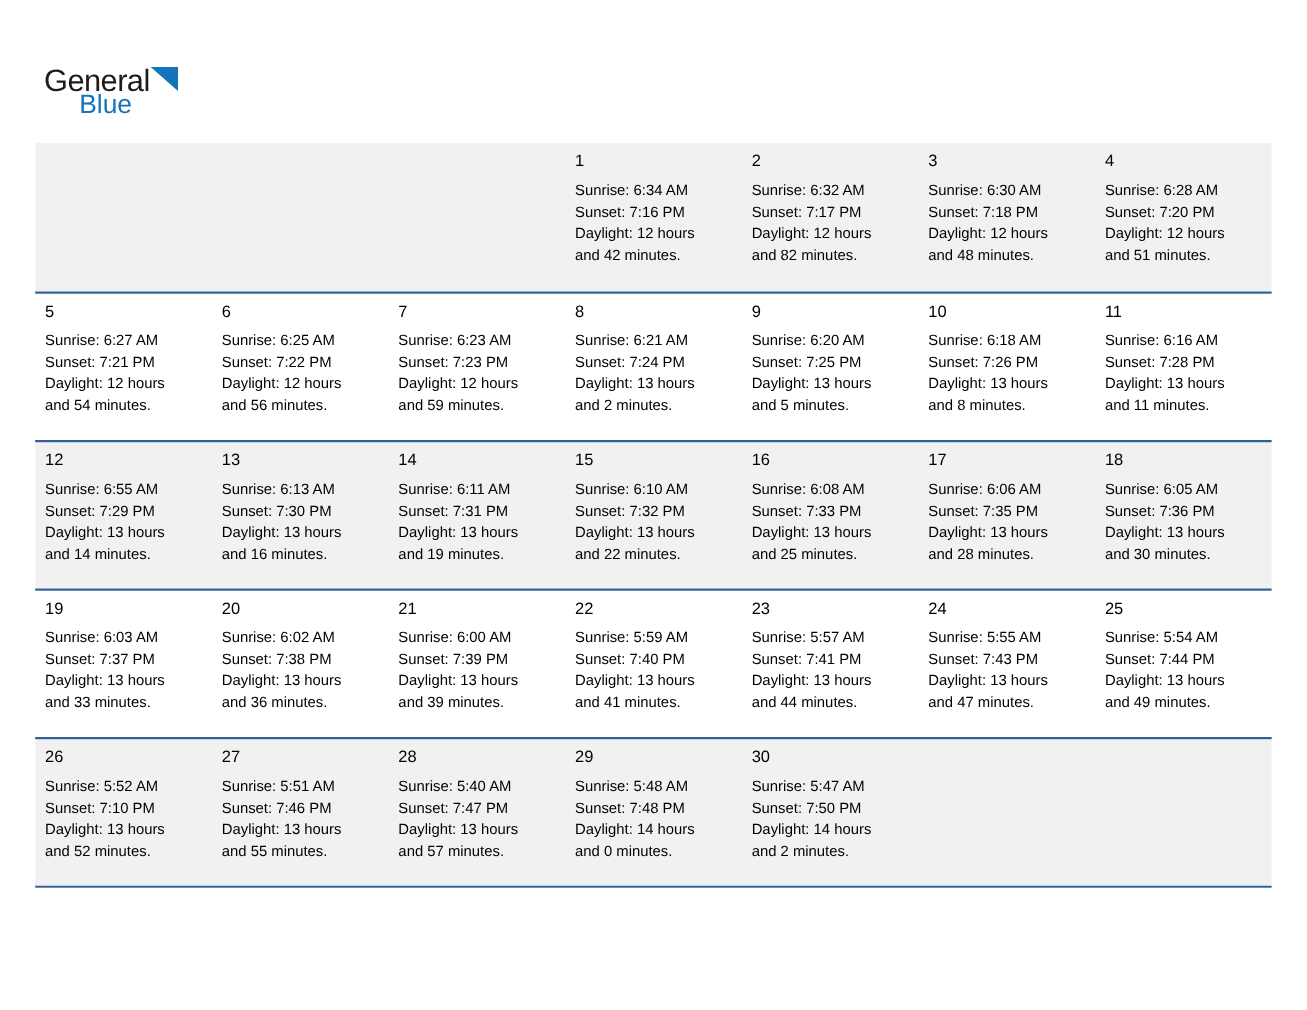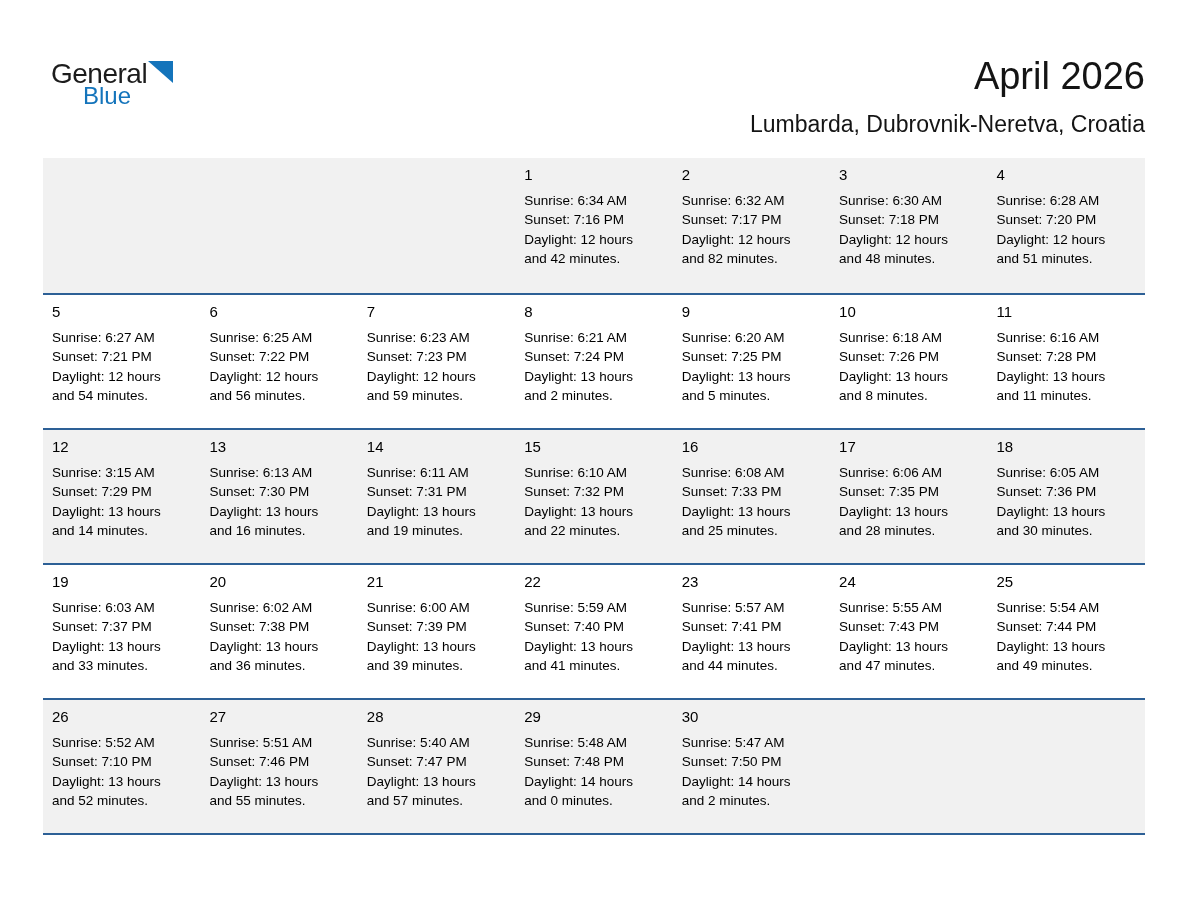--- a/index.html
+++ b/index.html
@@ -12,21 +12,21 @@
   * { box-sizing: border-box; margin: 0; padding: 0; }
   html, body { background: #ffffff; }
   body {
     width: 1188px;
     height: 918px;
     font-family: "Liberation Sans", "DejaVu Sans", sans-serif;
     color: var(--text);
     position: relative;
     overflow: hidden;
   }
-  .page { padding: 0 43px; }
+  .page { padding: 0 32px; }
 
   
   .top {
     display: flex;
     justify-content: space-between;
     align-items: flex-start;
     padding-top: 50px;
   }
   .logo { padding-left: 8px; padding-top: 8px; }
   .logo-row { display: flex; align-items: flex-start; }
@@ -91,24 +91,20 @@
     <div class="logo">
       <div class="logo-row">
         <span class="logo-general">General</span>
         <svg class="logo-tri" width="25" height="22" viewBox="0 0 25 22" aria-hidden="true">
           <polygon points="0,0 25,0 25,22"></polygon>
         </svg>
       </div>
       <div class="logo-blue">Blue</div>
     </div>
 
-    <div class="titles">
-      <div class="month-title">April 2026</div>
-      <div class="location">Lumbarda, Dubrovnik-Neretva, Croatia</div>
-    </div>
   </header>
 
   <div class="calendar">
     <div class="grid">
         <div class="week-row shaded">
           <div class="day-cell"></div>
           <div class="day-cell"></div>
           <div class="day-cell"></div>
           <div class="day-cell">
             <div class="day-number">1</div>
@@ -186,21 +182,21 @@
             <div class="day-number">11</div>
             <div class="cell-line">Sunrise: 6:16 AM</div>
             <div class="cell-line">Sunset: 7:28 PM</div>
             <div class="cell-line">Daylight: 13 hours</div>
             <div class="cell-line">and 11 minutes.</div>
           </div>
         </div>
         <div class="week-row shaded">
           <div class="day-cell">
             <div class="day-number">12</div>
-            <div class="cell-line">Sunrise: 3:15 AM</div>
+            <div class="cell-line">Sunrise: 6:55 AM</div>
             <div class="cell-line">Sunset: 7:29 PM</div>
             <div class="cell-line">Daylight: 13 hours</div>
             <div class="cell-line">and 14 minutes.</div>
           </div>
           <div class="day-cell">
             <div class="day-number">13</div>
             <div class="cell-line">Sunrise: 6:13 AM</div>
             <div class="cell-line">Sunset: 7:30 PM</div>
             <div class="cell-line">Daylight: 13 hours</div>
             <div class="cell-line">and 16 minutes.</div>

